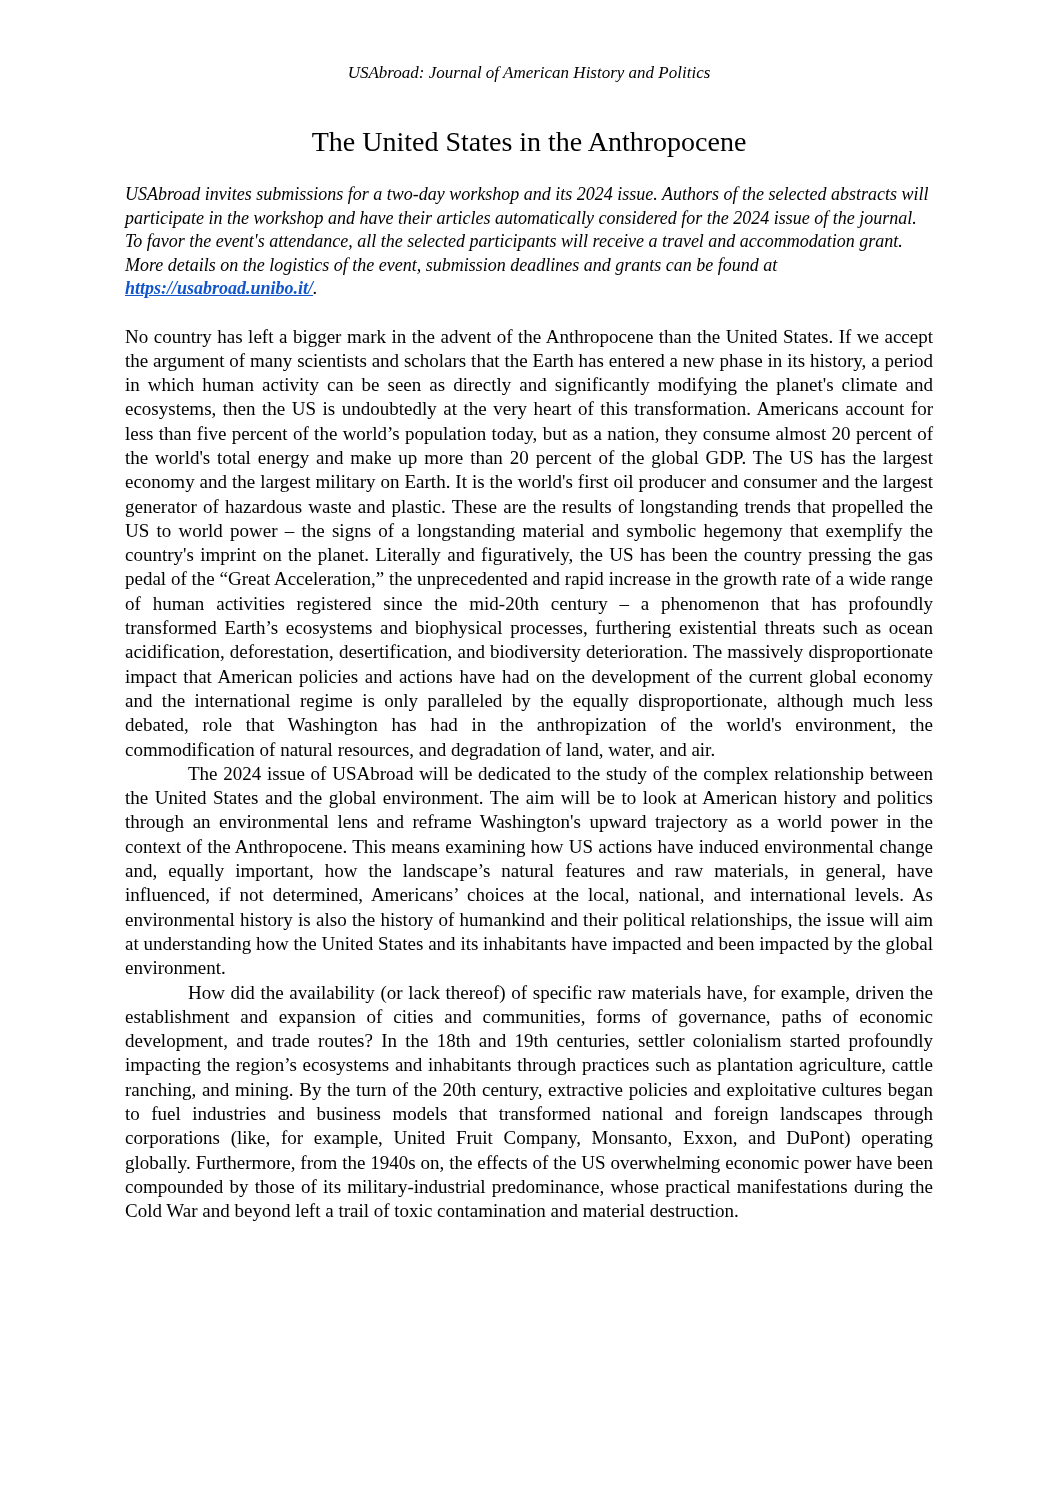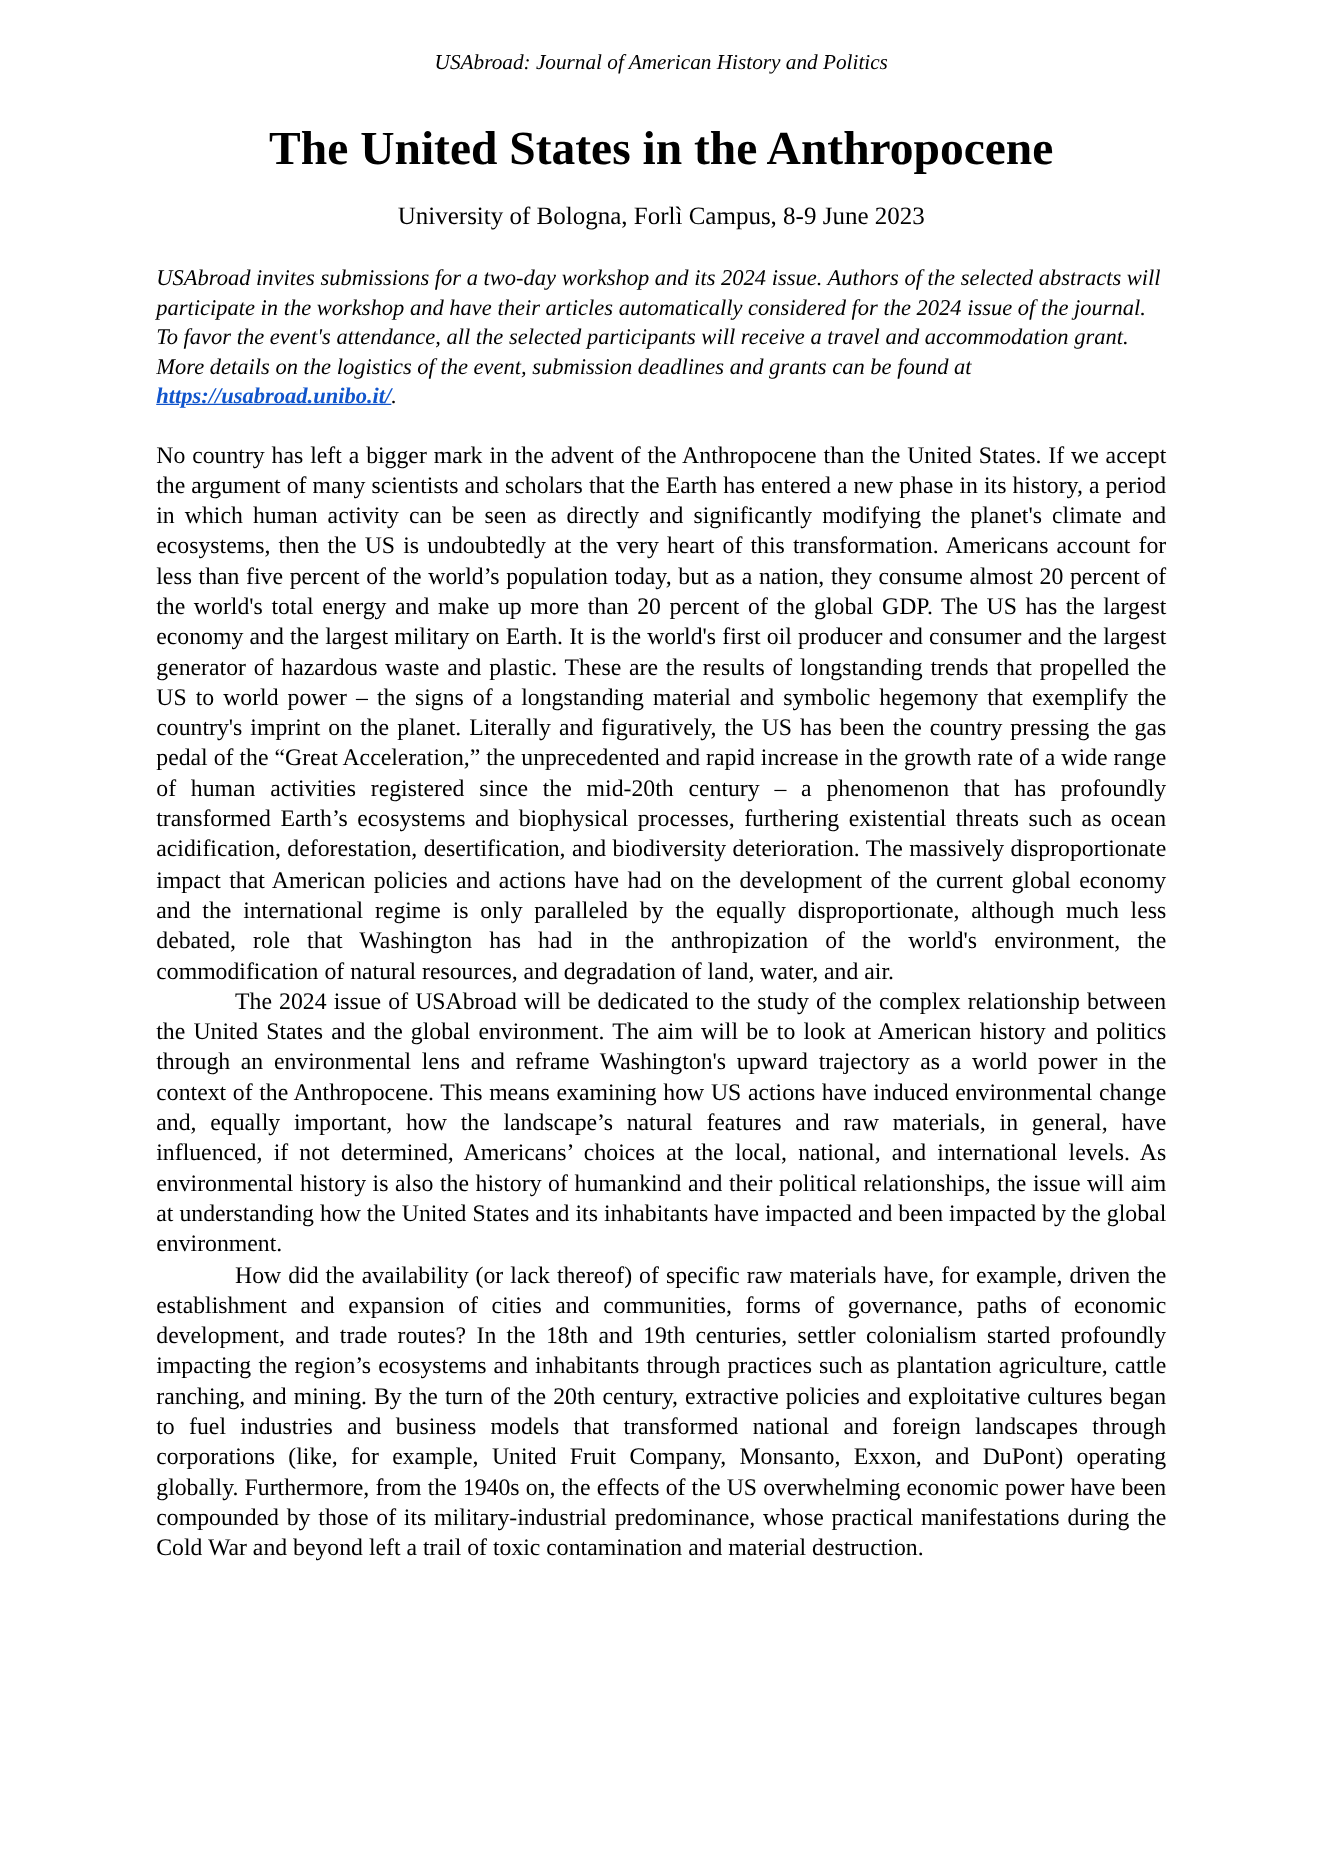--- a/index.html
+++ b/index.html
@@ -11,32 +11,32 @@
     width: 1058px;
     height: 1497px;
     font-family: "Liberation Serif", serif;
     color: #000000;
     overflow: hidden;
   }
   .page {
     box-sizing: border-box;
     width: 1058px;
     height: 1170px;
-    padding: 39px 125px 0 125px;
+    padding: 62px 125px 0 125px;
   }
   .journal-header {
     text-align: center;
     font-style: italic;
     font-size: 17px;
     line-height: 22px;
   }
   .doc-title {
     text-align: center;
-    font-weight: bold;
-    font-size: 38px;
+    font-weight: normal;
+    font-size: 28px;
     line-height: 32px;
     margin: 42px 0 0 0;
   }
   .doc-subtitle {
     text-align: center;
     font-size: 20px;
     line-height: 25px;
     margin-top: 26px;
   }
   .intro {
@@ -68,21 +68,20 @@
 </style>
 </head>
 <body>
 
 <div class="page">
 
   <div class="journal-header">USAbroad: Journal of American History and Politics</div>
 
   <h1 class="doc-title">The United States in the Anthropocene</h1>
 
-  <div class="doc-subtitle">University of Bologna, Forlì Campus, 8-9 June 2023</div>
 
   <p class="intro"><span>USAbroad invites submissions for a two-day workshop and its 2024 issue. Authors of the selected abstracts will participate in the workshop and have their articles automatically considered for the 2024 issue of the journal. To favor the event's attendance, all the selected participants will receive a travel and accommodation grant. More details on the logistics of the event, submission deadlines and grants can be found at </span><a href="#">https://usabroad.unibo.it/</a><span>.</span></p>
 
   <p class="body-par first"><span>No country has left a bigger mark in the advent of the Anthropocene than the United States. If we accept the argument of many scientists and scholars that the Earth has entered a new phase in its history, a period in which human activity can be seen as directly and significantly modifying the planet's climate and ecosystems, then the US is undoubtedly at the very heart of this transformation. Americans account for less than five percent of the world’s population today, but as a nation, they consume almost 20 percent of the world's total energy and make up more than 20 percent of the global GDP. The US has the largest economy and the largest military on Earth. It is the world's first oil producer and consumer and the largest generator of hazardous waste and plastic. These are the results of longstanding trends that propelled the US to world power – the signs of a longstanding material and symbolic hegemony that exemplify the country's imprint on the planet. Literally and figuratively, the US has been the country pressing the gas pedal of the “Great Acceleration,” the unprecedented and rapid increase in the growth rate of a wide range of human activities registered since the mid-20th century – a phenomenon that has profoundly transformed Earth’s ecosystems and biophysical processes, furthering existential threats such as ocean acidification, deforestation, desertification, and biodiversity deterioration. The massively disproportionate impact that American policies and actions have had on the development of the current global economy and the international regime is only paralleled by the equally disproportionate, although much less debated, role that Washington has had in the anthropization of the world's environment, the commodification of natural resources, and degradation of land, water, and air.</span></p>
 
   <p class="body-par indent"><span>The 2024 issue of </span><span class="italic-word">USAbroad</span><span> will be dedicated to the study of the complex relationship between the United States and the global environment. The aim will be to look at American history and politics through an environmental lens and reframe Washington's upward trajectory as a world power in the context of the Anthropocene. This means examining how US actions have induced environmental change and, equally important, how the landscape’s natural features and raw materials, in general, have influenced, if not determined, Americans’ choices at the local, national, and international levels. As environmental history is also the history of humankind and their political relationships, the issue will aim at understanding how the United States and its inhabitants have impacted and been impacted by the global environment.</span></p>
 
   <p class="body-par indent"><span>How did the availability (or lack thereof) of specific raw materials have, for example, driven the establishment and expansion of cities and communities, forms of governance, paths of economic development, and trade routes? In the 18th and 19th centuries, settler colonialism started profoundly impacting the region’s ecosystems and inhabitants through practices such as plantation agriculture, cattle ranching, and mining. By the turn of the 20th century, extractive policies and exploitative cultures began to fuel industries and business models that transformed national and foreign landscapes through corporations (like, for example, United Fruit Company, Monsanto, Exxon, and DuPont) operating globally. Furthermore, from the 1940s on, the effects of the US overwhelming economic power have been compounded by those of its military-industrial predominance, whose practical manifestations during the Cold War and beyond left a trail of toxic contamination and material destruction.</span></p>
 
 </div>

